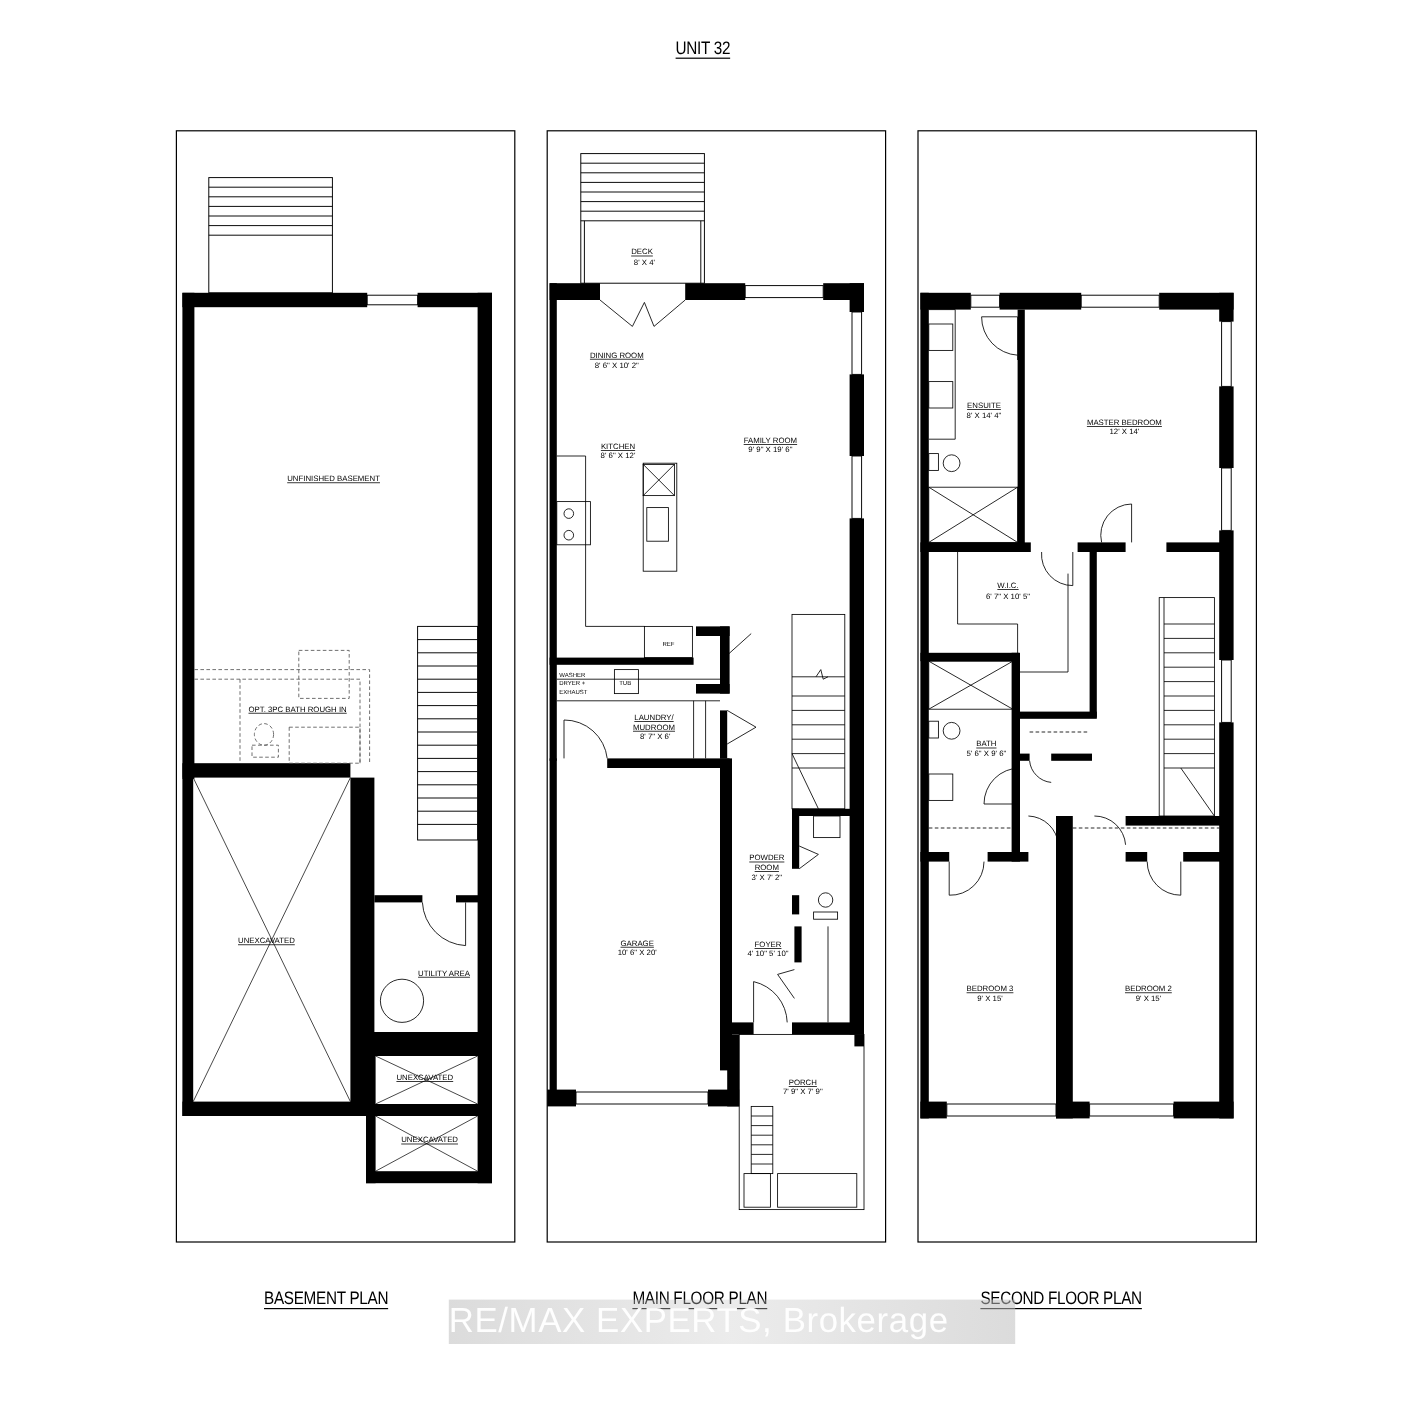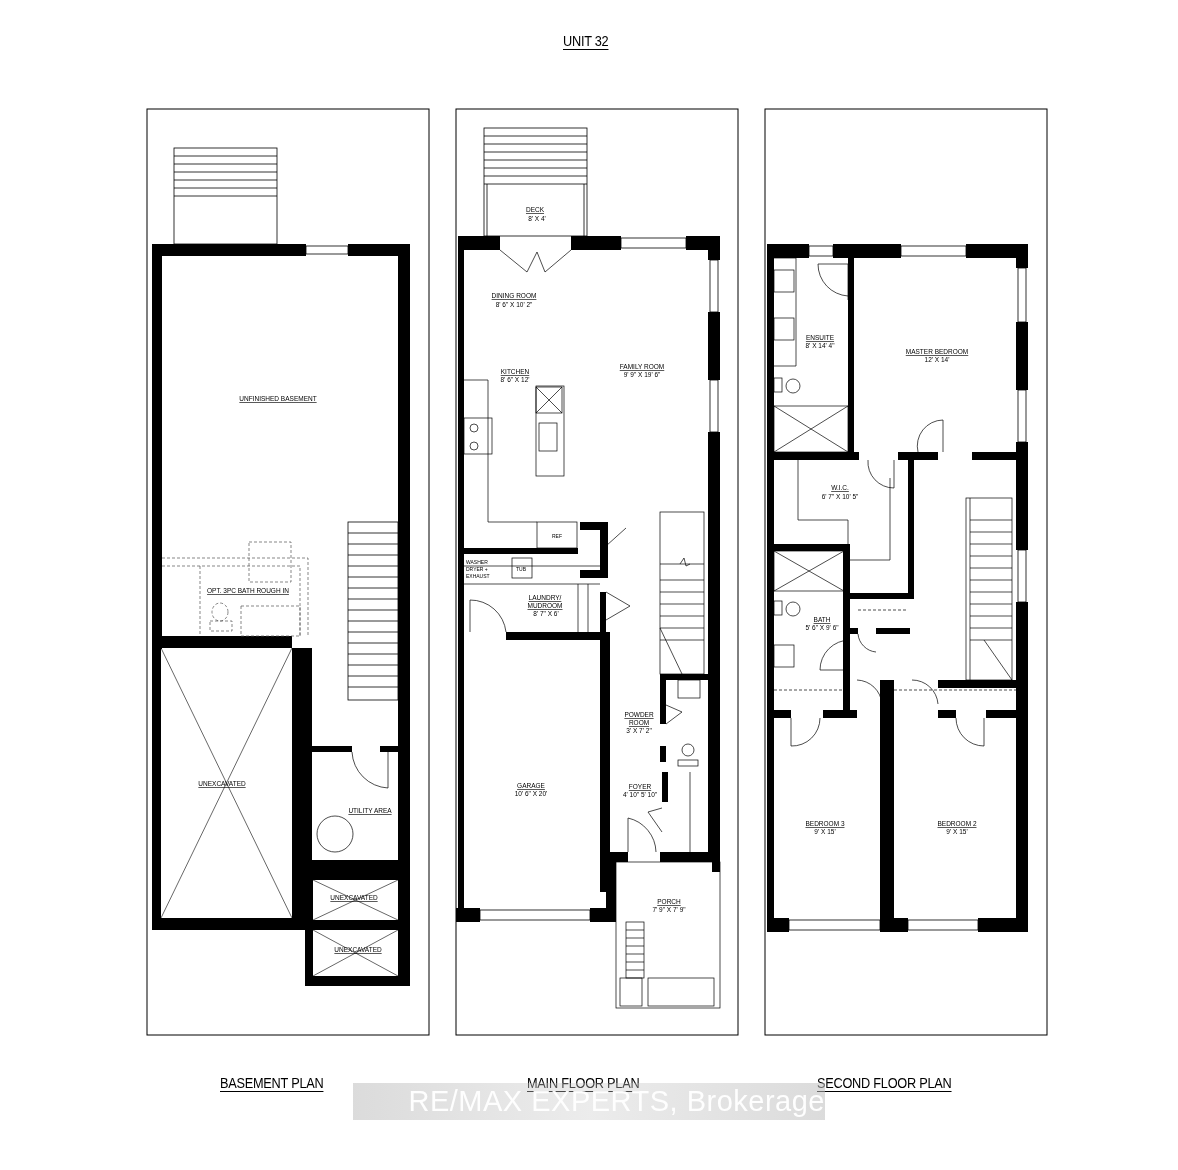--- a/index.html
+++ b/index.html
@@ -5,21 +5,21 @@
   html, body { margin:0; padding:0; background:#ffffff; }
   body { width:1178px; height:1170px; position:relative; overflow:hidden; font-family:"Liberation Sans", sans-serif; color:#000; }
   .title { position:absolute; font-size:15px; text-decoration:underline; text-underline-offset:3px; letter-spacing:-0.3px; transform:scaleX(0.85); transform-origin:left center; }
   #unit-title { left:563px; top:32px; }
   #plan-basement { left:220px; top:1074px; }
   #plan-main { left:527px; top:1074px; }
   #plan-second { left:817px; top:1074px; }
   svg.plan { position:absolute; left:0; top:0; }
   .lbl { font-family:"Liberation Sans", sans-serif; font-size:6.5px; text-decoration:underline; }
   .dim { font-family:"Liberation Sans", sans-serif; font-size:6.5px; }
-  .watermark { position:absolute; left:353px; top:1083px; width:472px; height:37px; background:linear-gradient(to right, rgba(190,190,190,0.55), rgba(200,200,200,0.35) 50%, rgba(190,190,190,0.55)); color:rgba(255,255,255,0.95); font-size:29px; line-height:37px; letter-spacing:0.5px; white-space:nowrap; text-align:right; }
+  .watermark { position:absolute; left:374px; top:1083px; width:472px; height:37px; background:linear-gradient(to right, rgba(190,190,190,0.55), rgba(200,200,200,0.35) 50%, rgba(190,190,190,0.55)); color:rgba(255,255,255,0.95); font-size:29px; line-height:37px; letter-spacing:0.5px; white-space:nowrap; text-align:left; }
 </style>
 </head>
 <body>
 
 <div id="unit-title" class="title">UNIT 32</div>
 
 <svg class="plan" width="1178" height="1170" viewBox="0 0 1178 1170">
 
   <g fill="none" stroke="#000" stroke-width="1">
     <rect x="147" y="109" width="282" height="926"></rect>

